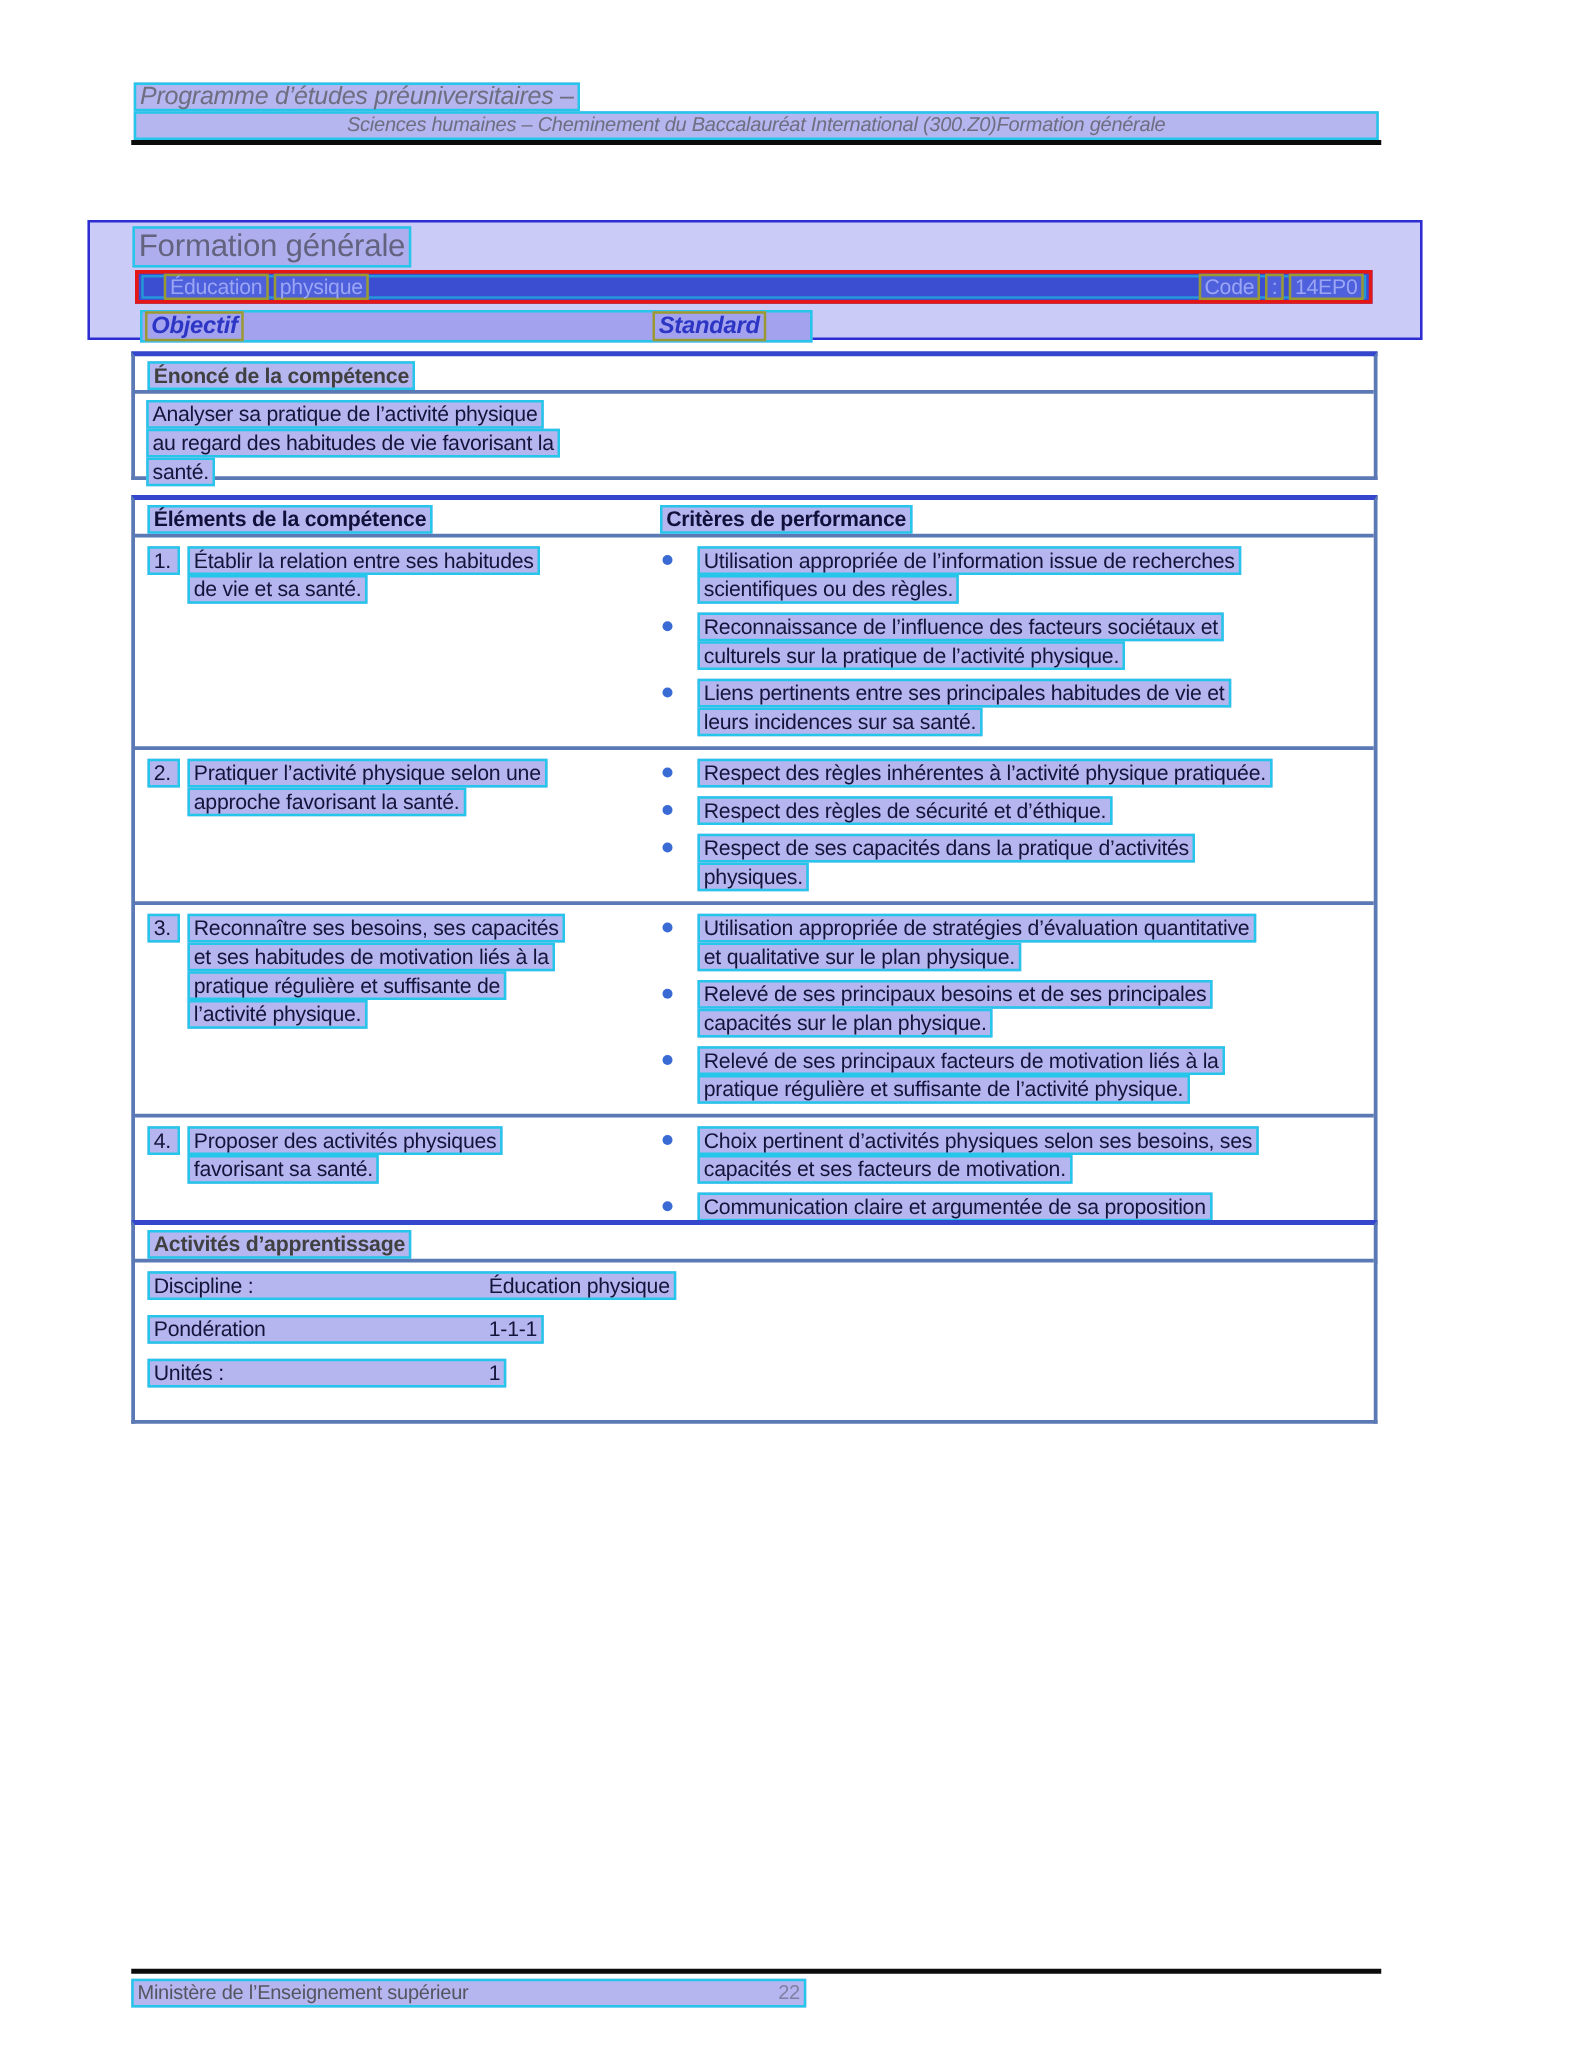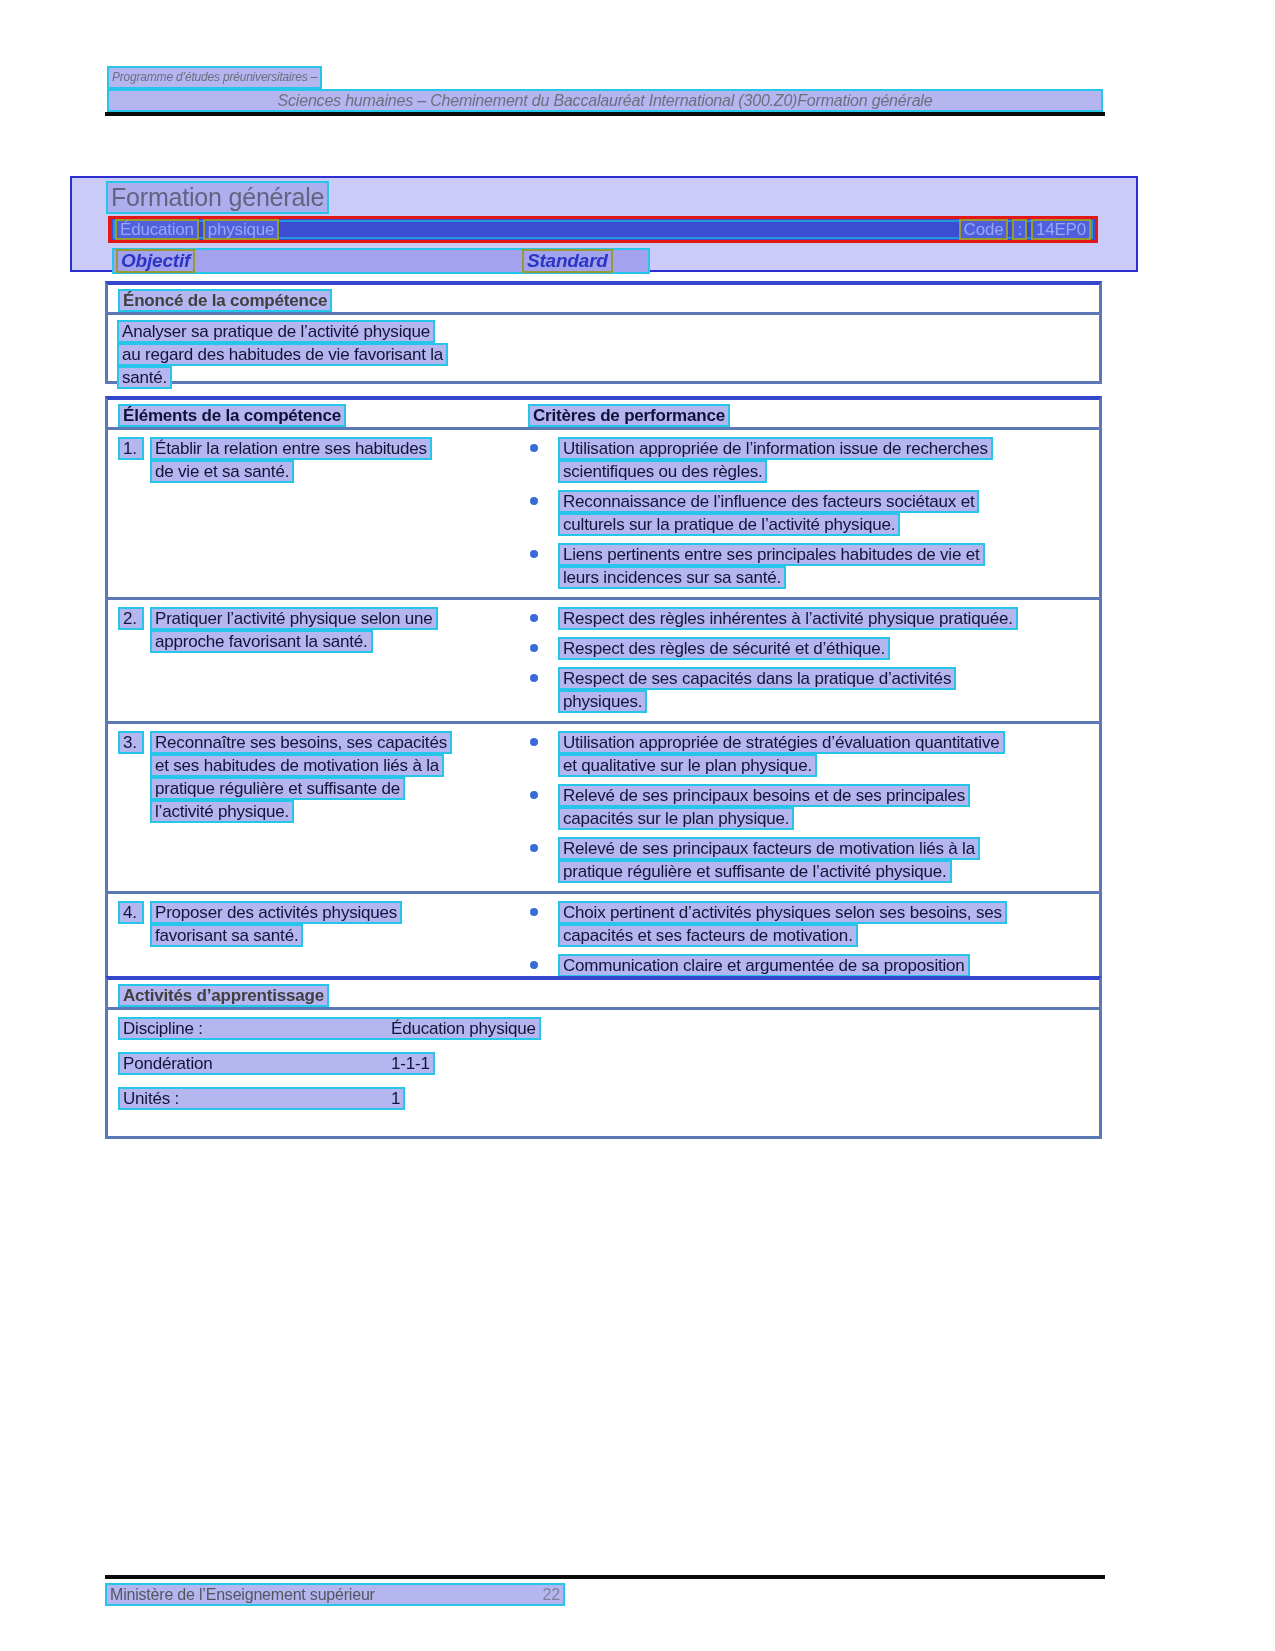--- a/index.html
+++ b/index.html
@@ -8,39 +8,39 @@
     position:relative; width:1275px; height:1651px; background:#ffffff;
     font-family:"Liberation Sans", sans-serif; color:#14143a; overflow:hidden;
     letter-spacing:-0.2px;
   }
   .hl {
     background:#b5b5f0; border:2px solid #25c6e9; padding:0 3px;
     display:inline-block; line-height:19px; white-space:nowrap;
   }
   .hl-olive { border-color:#9a9a33; }
   
-  .hdr1 { position:absolute; top:66px; left:107px; font-style:italic; font-size:12px; color:#6e6e80; }
+  .hdr1 { position:absolute; top:66px; left:107px; font-style:italic; font-size:20px; color:#6e6e80; }
   .hdr2 { position:absolute; top:89px; left:107px; width:996px; font-style:italic; font-size:16px; color:#6e6e80; }
   .hdr2 .hl { width:100%; display:flex; justify-content:center; }
   .rule-black { position:absolute; left:105px; width:1000px; height:4px; background:#0b0b0b; }
   
   .panel {
     position:absolute; top:176px; left:70px; width:1068px; height:96px;
     background:#cbcbf7; border:2px solid #2d2dd2;
   }
   .panel-title { position:absolute; top:3px; left:34px; font-size:25px; color:#63637f; }
   .panel-title .hl { line-height:29px; background:#aeaeee; }
   .bar {
     position:absolute; top:38px; left:36px; width:990px; height:27px;
     background:#3b4ed2; border:3px solid #e41616;
     display:flex; align-items:center; justify-content:space-between; padding:0 4px;
   }
   .bar-line { position:absolute; left:2px; right:2px; top:1px; bottom:1px; border:2px solid #2596d8; pointer-events:none; }
   .bar .hl { background:#4f60dc; color:#9aa6f4; font-size:17px; line-height:17px; border-width:2px; }
-  .bar-left, .bar-right { display:flex; gap:4px; position:relative; }
+  .bar-left, .bar-right { display:flex; gap:4px; position:relative;padding-left:16px; }
   
   .band {
     position:absolute; top:70px; left:40px; width:538px; height:26px;
     background:#a2a2ee; border:2px solid #25c6e9;
   }
   .band .hl { background:#a2a2ee; font-weight:bold; font-style:italic; font-size:19px;
     color:#2c35c4; line-height:20px; position:absolute; top:-1px; }
   .band .obj { left:2px; }
   .band .std { left:408px; }
   
@@ -68,21 +68,21 @@
   .bullet-wrap { width:33px; padding-top:7px; padding-left:5px; flex:none; }
   .dot { display:block; width:8px; height:8px; border-radius:50%; background:#3a6ad4; }
   
   .activ { top:976px; height:163px; }
   .activ-body { padding:7px 0 0 10px; }
   .arow { height:35px; }
   .arow .lab { display:inline-block; width:268px; }
   
   .f-rule { top:1575px; }
   .f-line { position:absolute; top:1583px; left:105px; font-size:16px; color:#55555f; }
-  .f-line .hl { width:460px; display:flex; justify-content:space-between; }
+  .f-line .hl { width:540px; display:flex; justify-content:space-between; }
   .f-line .pg { color:#8080a2; }
 </style>
 </head>
 <body>
 
 <div class="page">
 
   <div class="hdr1">
     <span class="hl">Programme d’études préuniversitaires –</span>
   </div>

